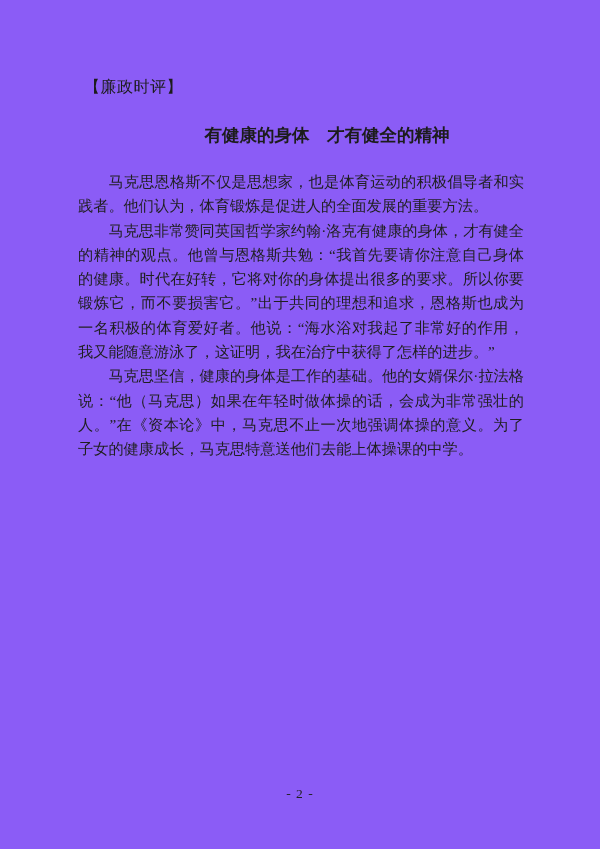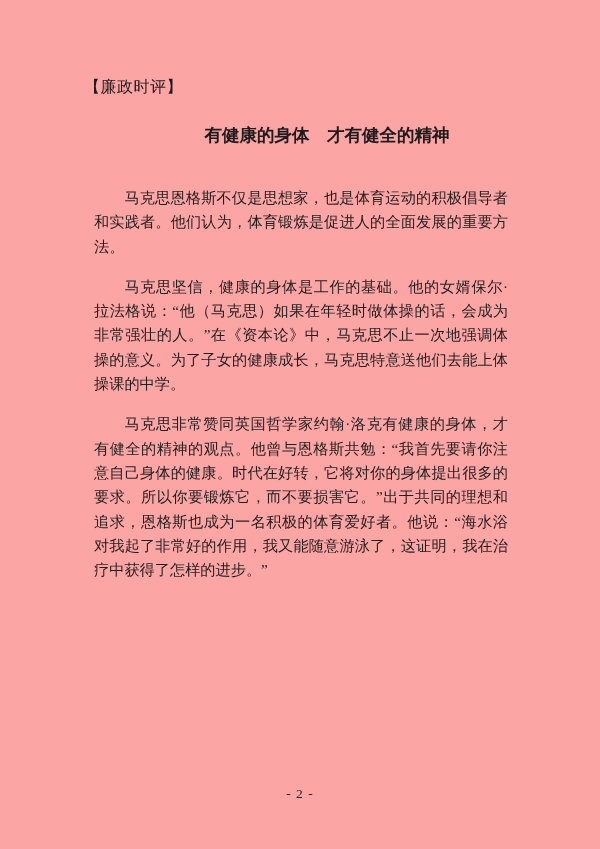--- a/index.html
+++ b/index.html
@@ -4,21 +4,21 @@
 <style>
   html, body {
     margin: 0;
     padding: 0;
     background: #ffffff;
   }
   .page {
     position: relative;
     width: 600px;
     height: 849px;
-    background: #fca5a5;
+    background: #8b5cf6;
     overflow: hidden;
     font-family: "Liberation Serif", "DejaVu Serif", serif;
     color: #1c1c1c;
   }
   .section-tag {
     position: absolute;
     left: 84px;
     top: 76px;
     font-size: 16px;
     line-height: 22px;
@@ -44,21 +44,21 @@
     top: 170px;
     width: 446px;
     font-size: 15.2px;
     line-height: 24.3px;
     text-align: justify;
     text-justify: inter-character;
     word-break: break-all;
     color: #1f1f1f;
   }
   .doc-body p {
-    margin: 16px;
+    margin: 0;
     padding: 0;
     text-indent: 2em;
   }
   .page-number {
     position: absolute;
     left: 0;
     right: 0;
     top: 786px;
     text-align: center;
     font-size: 13.5px;
@@ -70,19 +70,19 @@
 <body>
 
 <div class="page">
 
   <div class="section-tag">【廉政时评】</div>
 
   <h1 class="doc-title">有健康的身体　才有健全的精神</h1>
 
   <div class="doc-body">
     <p>马克思恩格斯不仅是思想家，也是体育运动的积极倡导者和实践者。他们认为，体育锻炼是促进人的全面发展的重要方法。</p>
+    <p>马克思非常赞同英国哲学家约翰·洛克有健康的身体，才有健全的精神的观点。他曾与恩格斯共勉：“我首先要请你注意自己身体的健康。时代在好转，它将对你的身体提出很多的要求。所以你要锻炼它，而不要损害它。”出于共同的理想和追求，恩格斯也成为一名积极的体育爱好者。他说：“海水浴对我起了非常好的作用，我又能随意游泳了，这证明，我在治疗中获得了怎样的进步。”</p>
     <p>马克思坚信，健康的身体是工作的基础。他的女婿保尔·拉法格说：“他（马克思）如果在年轻时做体操的话，会成为非常强壮的人。”在《资本论》中，马克思不止一次地强调体操的意义。为了子女的健康成长，马克思特意送他们去能上体操课的中学。</p>
-    <p>马克思非常赞同英国哲学家约翰·洛克有健康的身体，才有健全的精神的观点。他曾与恩格斯共勉：“我首先要请你注意自己身体的健康。时代在好转，它将对你的身体提出很多的要求。所以你要锻炼它，而不要损害它。”出于共同的理想和追求，恩格斯也成为一名积极的体育爱好者。他说：“海水浴对我起了非常好的作用，我又能随意游泳了，这证明，我在治疗中获得了怎样的进步。”</p>
   </div>
 
   <div class="page-number">- 2 -</div>
 
 </div>
 
 </body></html>

